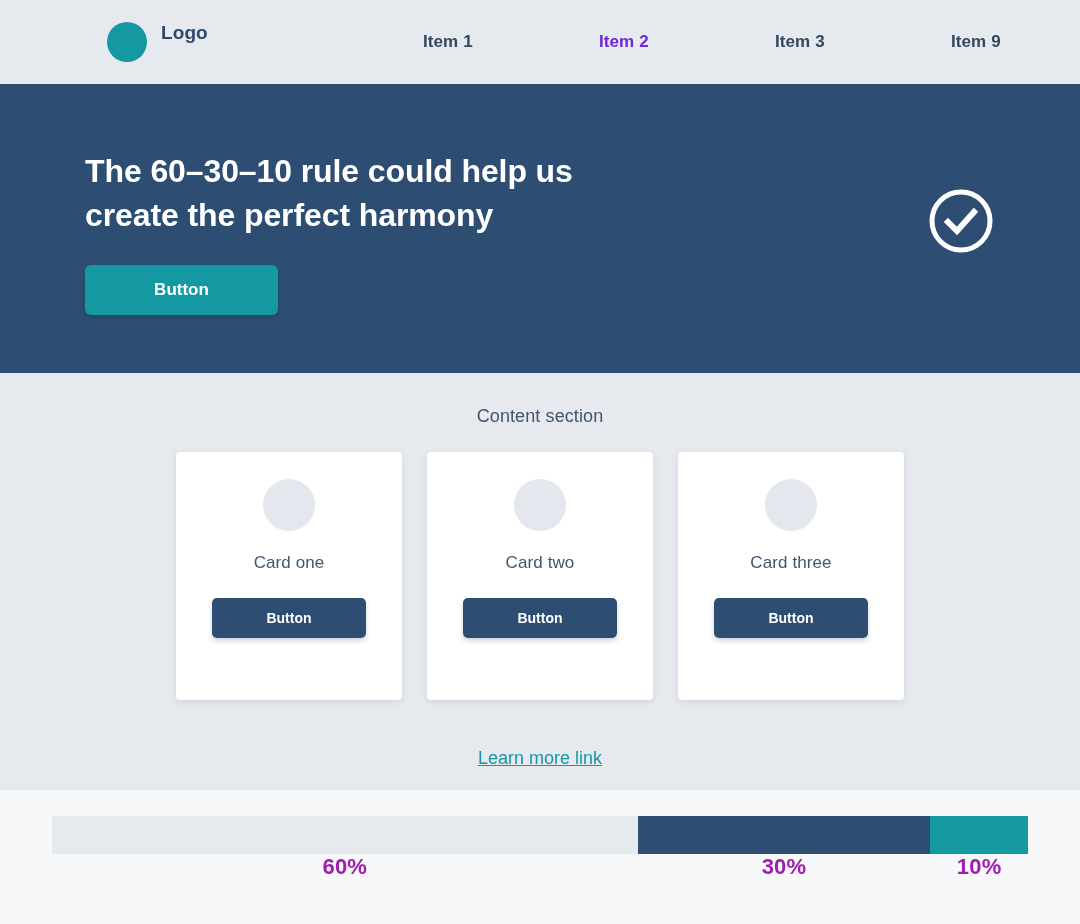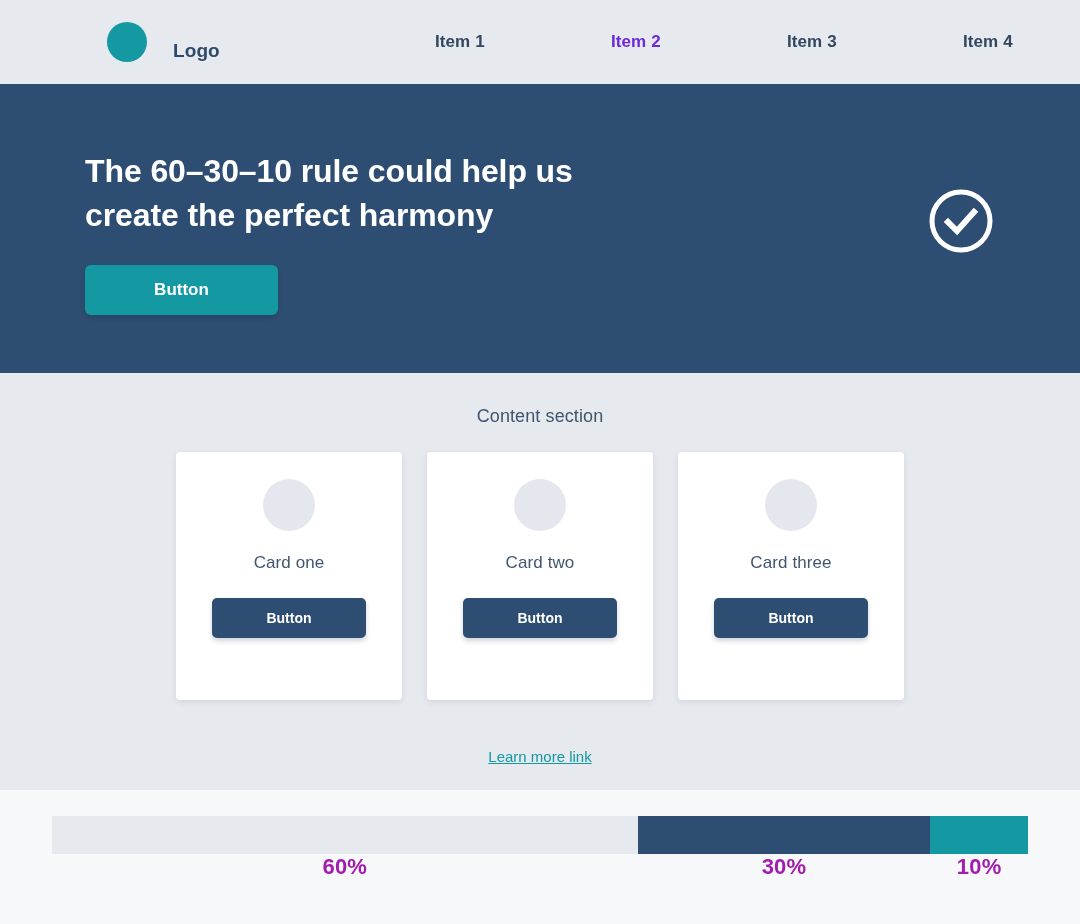--- a/index.html
+++ b/index.html
@@ -26,22 +26,22 @@
   .navbar {
     height: 84px;
     background: #e6e9ee;
     display: flex;
     align-items: center;
     flex: 0 0 84px;
   }
 
   .brand {
     display: flex;
-    align-items: flex-end;
-    gap: 26px;
+    align-items: flex-start;
+    gap: 14px;
     margin-left: 107px;
   }
 
   .brand-dot {
     width: 40px;
     height: 40px;
     border-radius: 50%;
     background: #1499a3;
     flex: 0 0 40px;
   }
@@ -178,21 +178,21 @@
     border-radius: 5px;
     font-family: "Liberation Sans", sans-serif;
     font-size: 14px;
     font-weight: bold;
     cursor: pointer;
     box-shadow: 0 3px 5px rgba(40,60,85,0.22);
   }
 
   .content-link {
     margin-top: 48px;
-    font-size: 15px;
+    font-size: 18px;
     color: #1499a3;
     text-decoration: underline;
     cursor: pointer;
   }
 
   
   .footer {
     background: #f7f8f9;
     flex: 1 1 auto;
     position: relative;
@@ -238,21 +238,21 @@
 
   <header class="navbar">
     <div class="brand">
       <div class="brand-dot"></div>
       <span class="brand-name">Logo</span>
     </div>
     <nav class="nav-items">
       <a class="nav-item">Item 1</a>
       <a class="nav-item active">Item 2</a>
       <a class="nav-item">Item 3</a>
-      <a class="nav-item">Item 4</a>
+      <a class="nav-item">Item 9</a>
     </nav>
   </header>
 
   <section class="hero">
     <div class="hero-left">
       <h1 class="hero-title">The 60–30–10 rule could help us create the perfect harmony</h1>
       <button class="hero-btn">Button</button>
     </div>
     <div class="hero-icon">
       <svg viewBox="0 0 68 68" width="68" height="68" aria-hidden="true">

